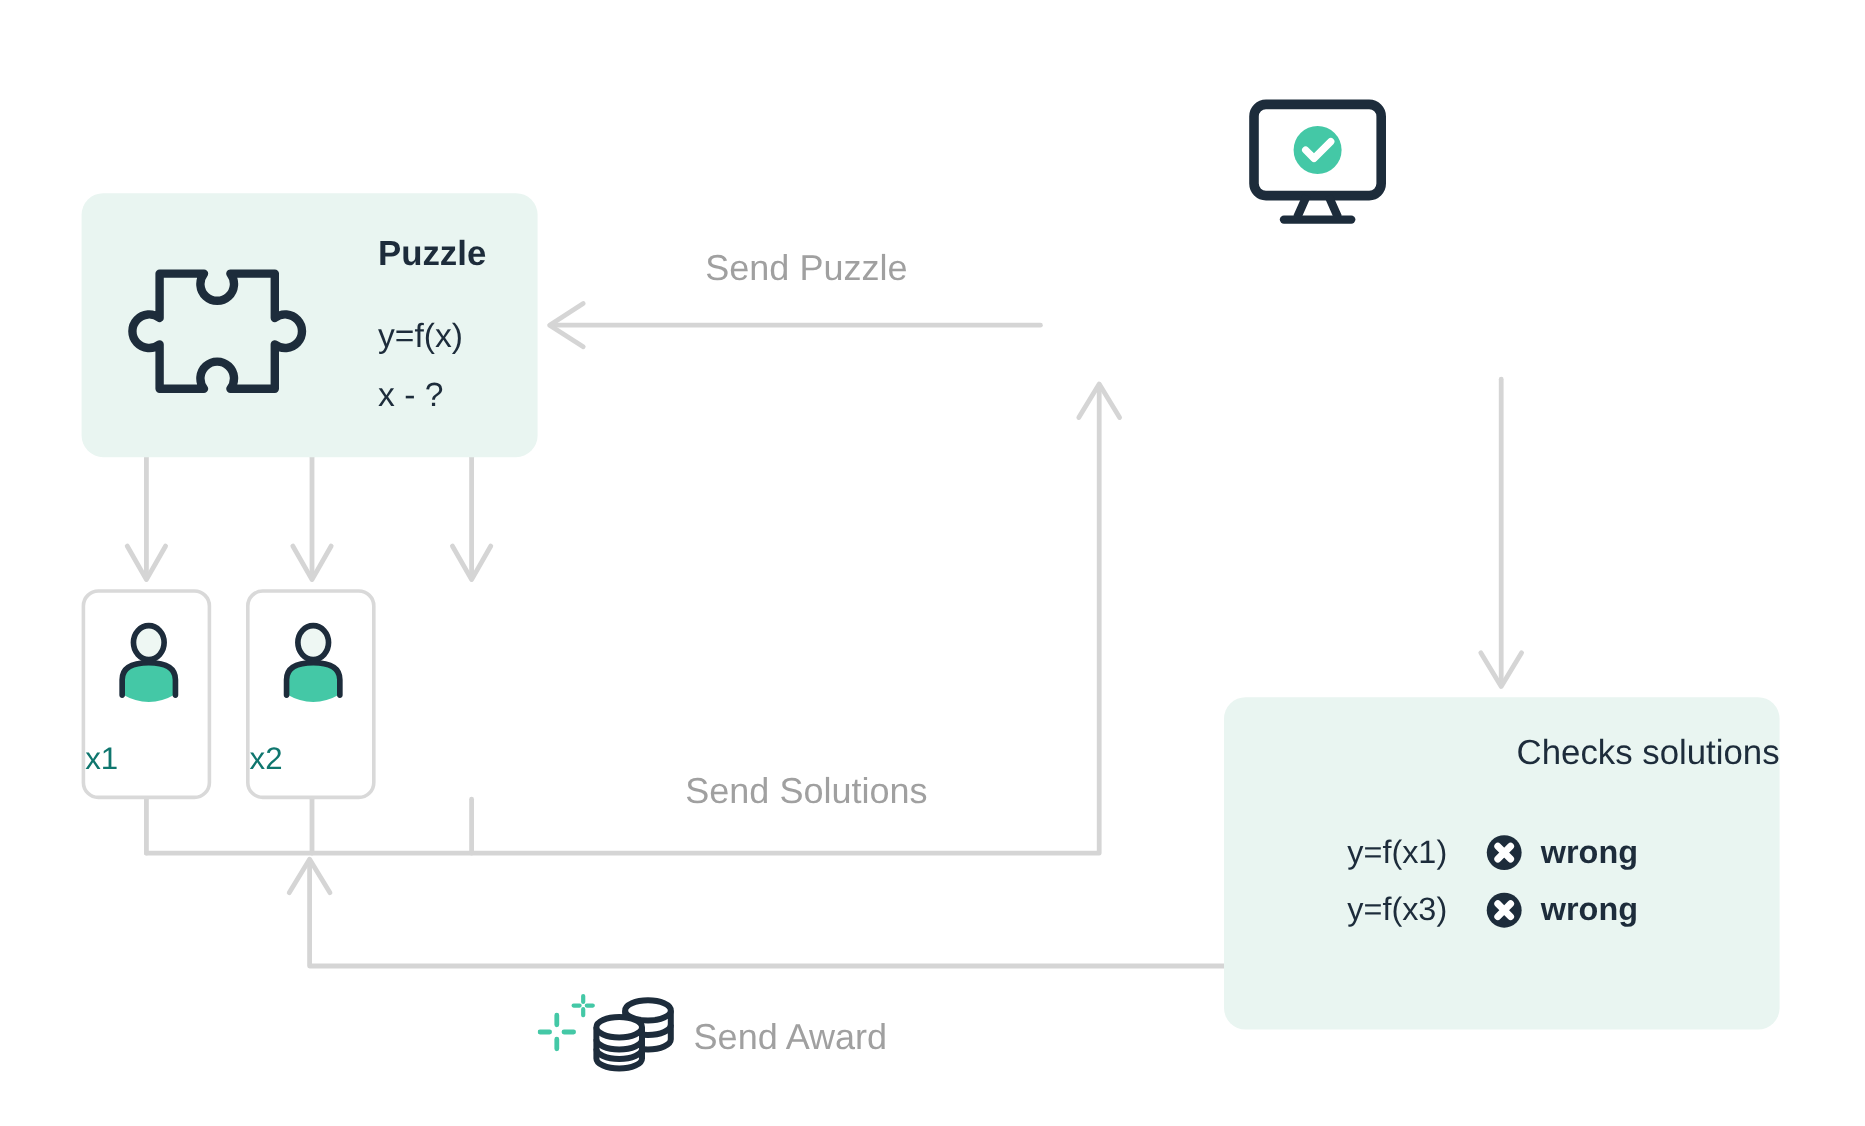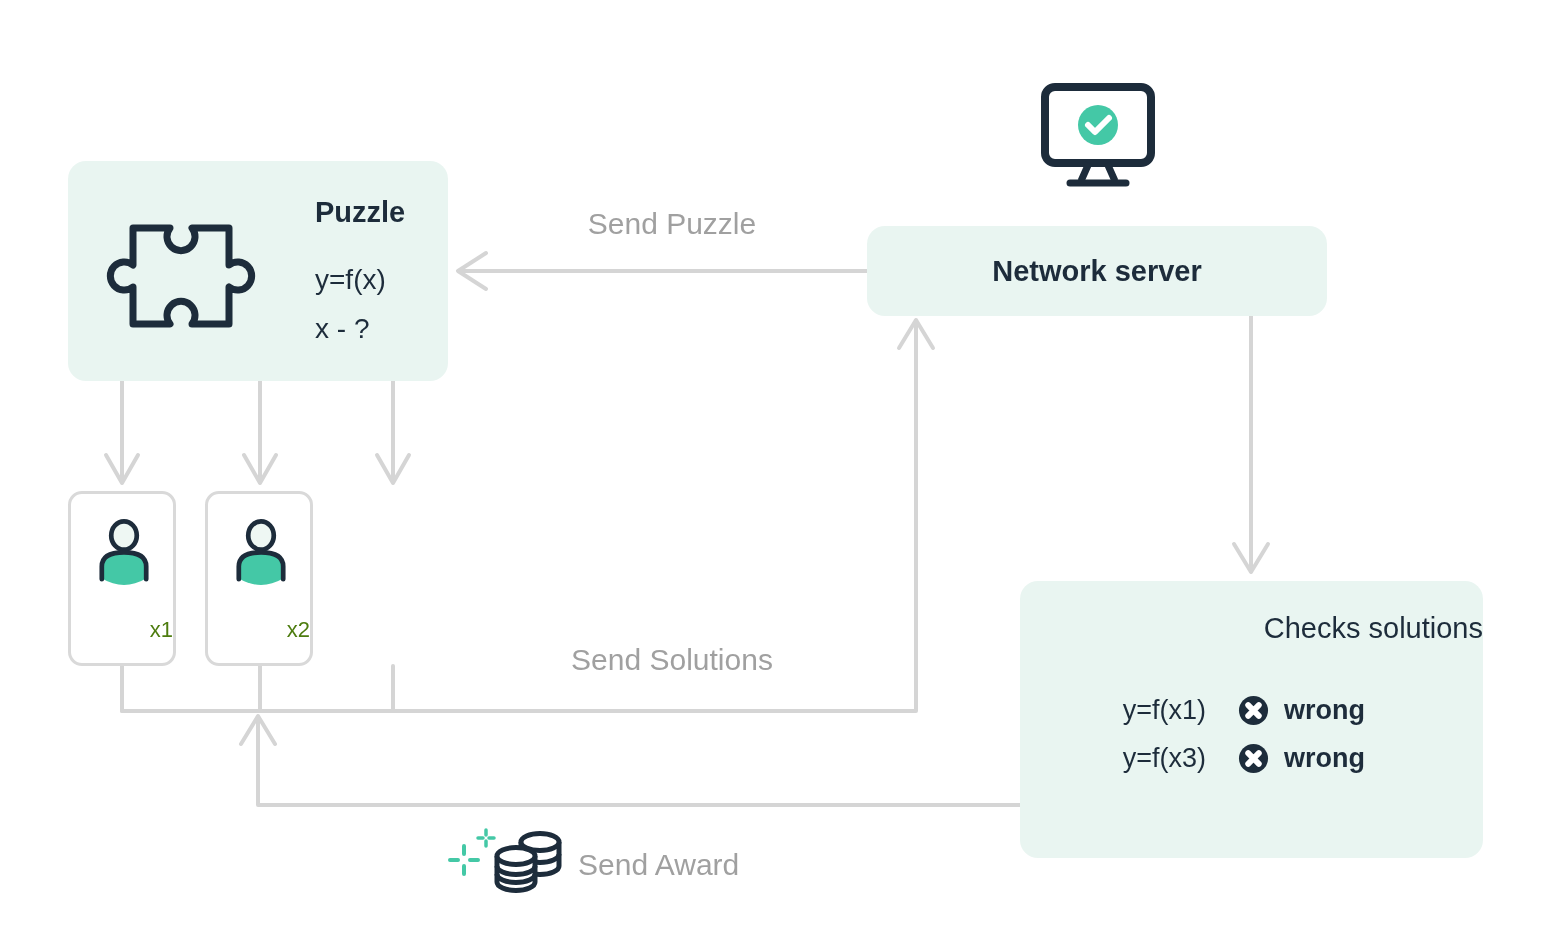--- a/index.html
+++ b/index.html
@@ -29,21 +29,21 @@
   .monitor-icon  { position:absolute; left:1038px; top:58px; width:120px; height:108px; }
 
   .miner-card {
     position:absolute; top:467px; width:108px; height:175px;
     background:#ffffff; border:3px solid #d9d9d9; border-radius:14px;
     box-sizing:border-box;
   }
   .miner-card .person-icon { position:absolute; left:16px; top:15px; width:74px; height:88px; }
   .miner-card .miner-label {
     position:absolute; left:0; top:123px; width:100%;
-    text-align:right; font-size:22px; color:#4d7c0f;
+    text-align:left; font-size:26px; color:#0f766e;
   }
   .card-x1 { left:68px; }  .card-x2 { left:205px; }  .card-x3 { left:340px; }
 
   .checks-title {
     position:absolute; left:0; top:31px; width:100%;
     text-align:right; font-size:29px; font-weight:normal;
   }
   .checks-rows { position:absolute; left:0; top:97px; width:100%; }
   .check-row {
     height:48px; display:flex; align-items:flex-end;
@@ -111,23 +111,20 @@
   </div>
 
   <svg class="monitor-icon" viewBox="0 0 120 108">
     <rect x="7" y="5" width="106" height="76" rx="10" fill="#ffffff" stroke="#1d2c3b" stroke-width="8"></rect>
     <circle cx="60" cy="43" r="20" fill="#44c8a6"></circle>
     <polyline points="50,43 57,50 71,36" fill="none" stroke="#ffffff" stroke-width="6" stroke-linecap="round" stroke-linejoin="round"></polyline>
     <path d="M51,81 L43,99 M69,81 L77,99" stroke="#1d2c3b" stroke-width="7" fill="none"></path>
     <path d="M32,101 H88" stroke="#1d2c3b" stroke-width="7" stroke-linecap="round" fill="none"></path>
   </svg>
 
-  <div class="panel panel-server">
-    <span class="server-label">Network server</span>
-  </div>
 
   <div class="miner-card card-x1">
     <svg class="person-icon" viewBox="0 0 110 112">
       <ellipse cx="55" cy="30" rx="19" ry="21" fill="#eef7f3" stroke="#1d2c3b" stroke-width="7"></ellipse>
       <path d="M22,94 L22,76 Q22,55 55,55 Q88,55 88,76 L88,94 Q55,113 22,94 Z" fill="#44c8a6"></path>
       <path d="M22,95 L22,76 Q22,55 55,55 Q88,55 88,76 L88,95" fill="none" stroke="#1d2c3b" stroke-width="7" stroke-linecap="round"></path>
     </svg>
     <div class="miner-label">x1</div>
   </div>
   <div class="miner-card card-x2">

